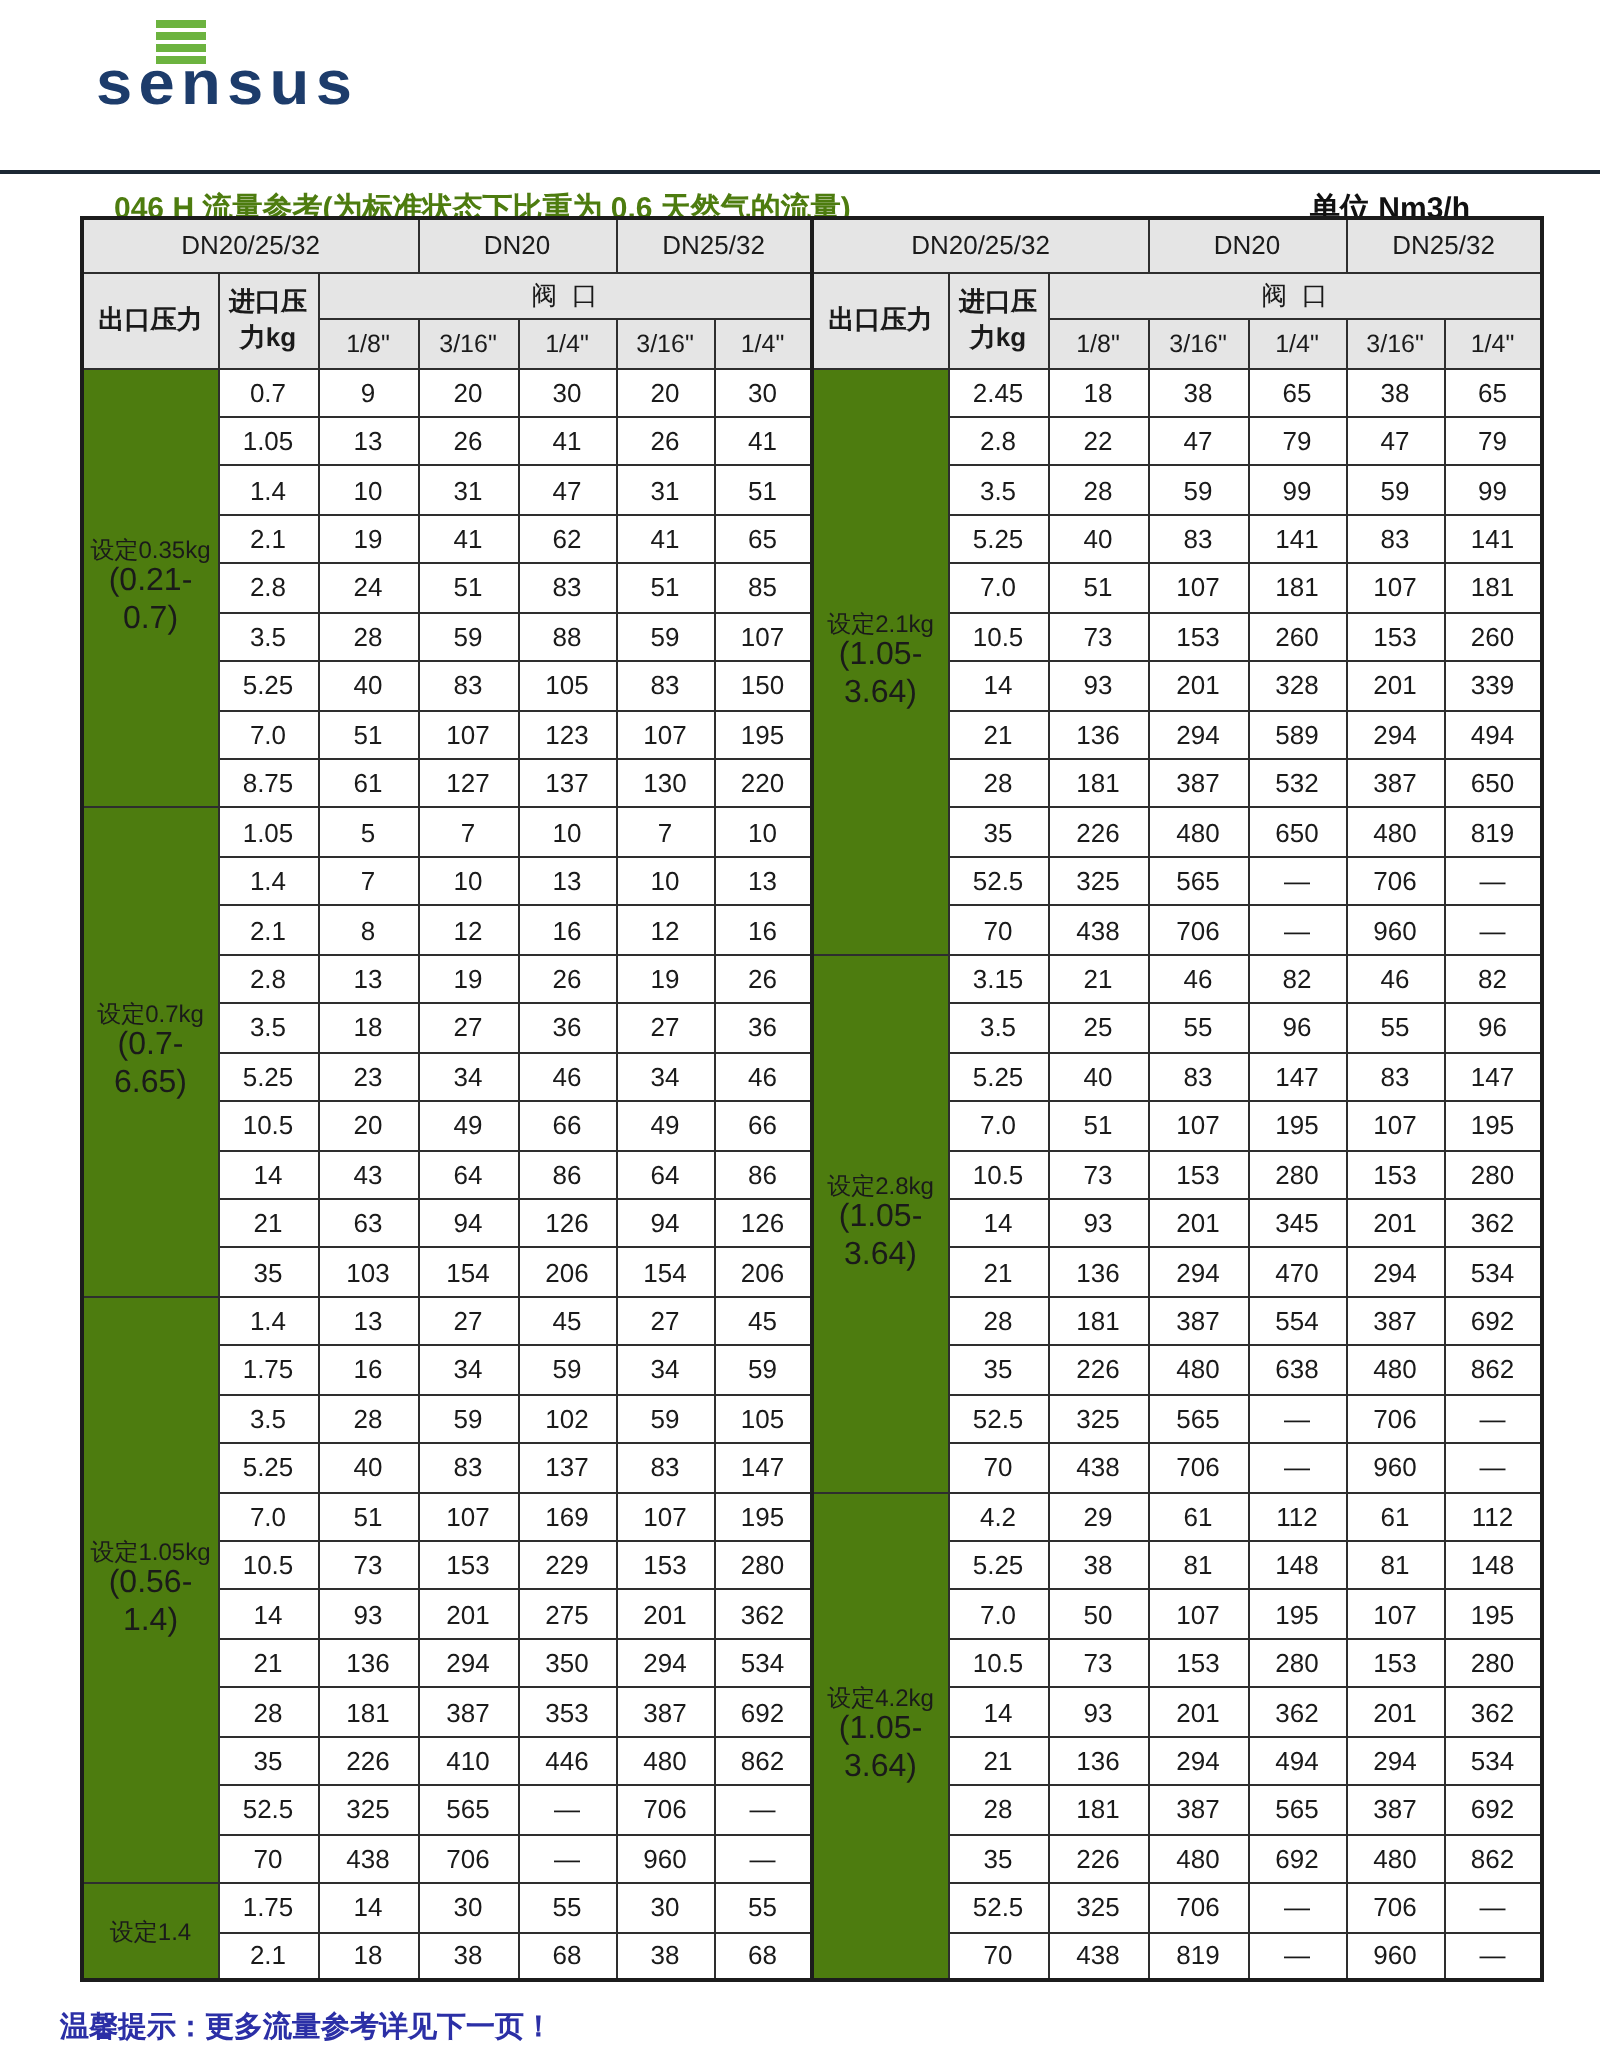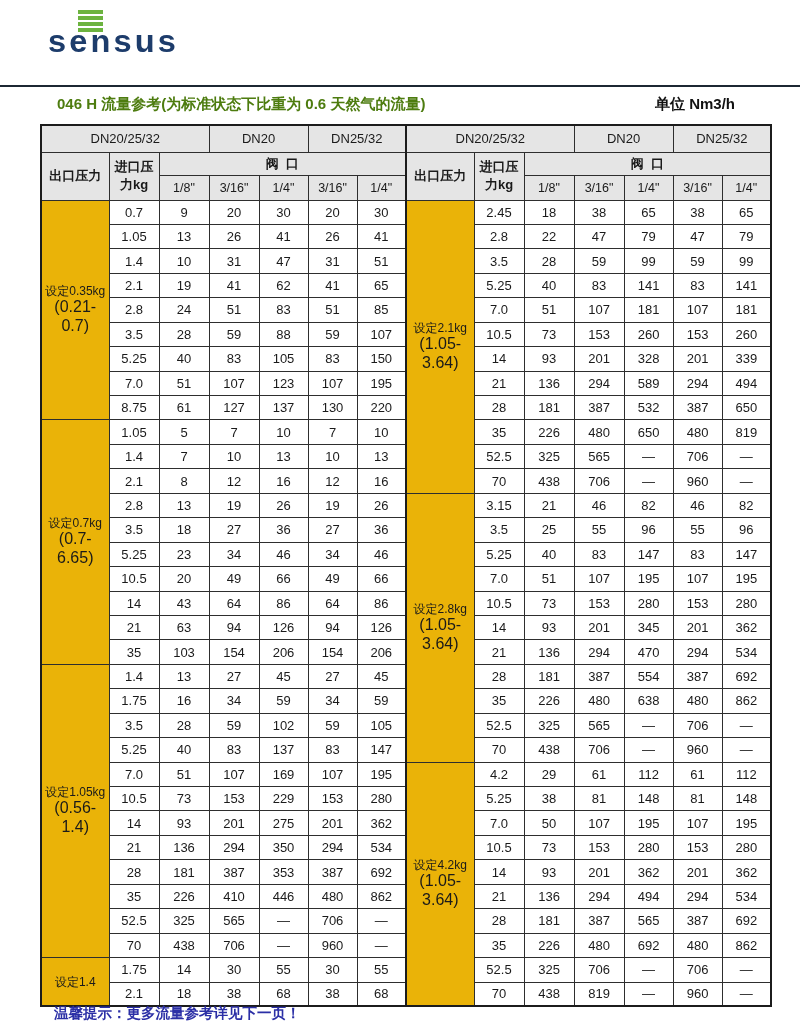--- a/index.html
+++ b/index.html
@@ -23,39 +23,39 @@
     position:absolute; left:57px; top:95px; font-size:15px; font-weight:bold; color:#4d7c0f;
     white-space:nowrap;
   }
   .title-right {
     position:absolute; left:655px; top:95px; font-size:15px; font-weight:bold; color:#111;
     white-space:nowrap;
     text-align:center;
   }
   
   table.flow {
-    position:absolute; left:40px; top:124px; width:731px;
+    position:absolute; left:40px; top:108px; width:731px;
     border-collapse:collapse; table-layout:fixed;
     border:2px solid #1c1c1c;
   }
   table.flow th, table.flow td {
     border:1px solid #2e2e2e; text-align:center; vertical-align:middle;
     padding:0; overflow:hidden;
   }
   thead th { background:#e5e5e5; }
   tr.hr1 { height:27px; }
   tr.hr2 { height:23px; }
   tr.hr3 { height:25px; }
   th.gh   { font-weight:normal; font-size:13px; }
   th.oh   { font-weight:bold;   font-size:13px; }
-  th.valve{ font-weight:bold;   font-size:13px; white-space:pre; }
+  th.valve{ font-weight:normal;   font-size:13px; white-space:pre; }
   th.size { font-weight:normal; font-size:12.5px; }
   tbody tr { height:24.45px; }
   td.p, td.v { font-size:13px; color:#1a1a1a; background:#fff; }
-  td.label { font-size:12px; line-height:1.18; background:#eab308; padding:0 1px; }
+  td.label { font-size:12px; line-height:1.18; background:#4d7c0f; padding:0 1px; }
   td.label .l2 { font-size:16px; }
   .hl { border-left:2px solid #1c1c1c !important; }
   
   .foot-note {
     position:absolute; left:30px; top:1004px; font-size:14.5px; font-weight:bold;
     white-space:nowrap;
   }
 </style>
 </head>
 <body>
@@ -608,13 +608,13 @@
         <td class="p">70</td>
         <td class="v">438</td>
         <td class="v">819</td>
         <td class="v">—</td>
         <td class="v">960</td>
         <td class="v">—</td>
       </tr>
     </tbody>
 </table>
 
-<div class="foot-note" style="color: rgb(43, 47, 166); margin-left: 24px;">温馨提示：更多流量参考详见下一页！</div>
+<div class="foot-note" style="color: rgb(43, 47, 166);">温馨提示：更多流量参考详见下一页！</div>
 
 </body></html>

